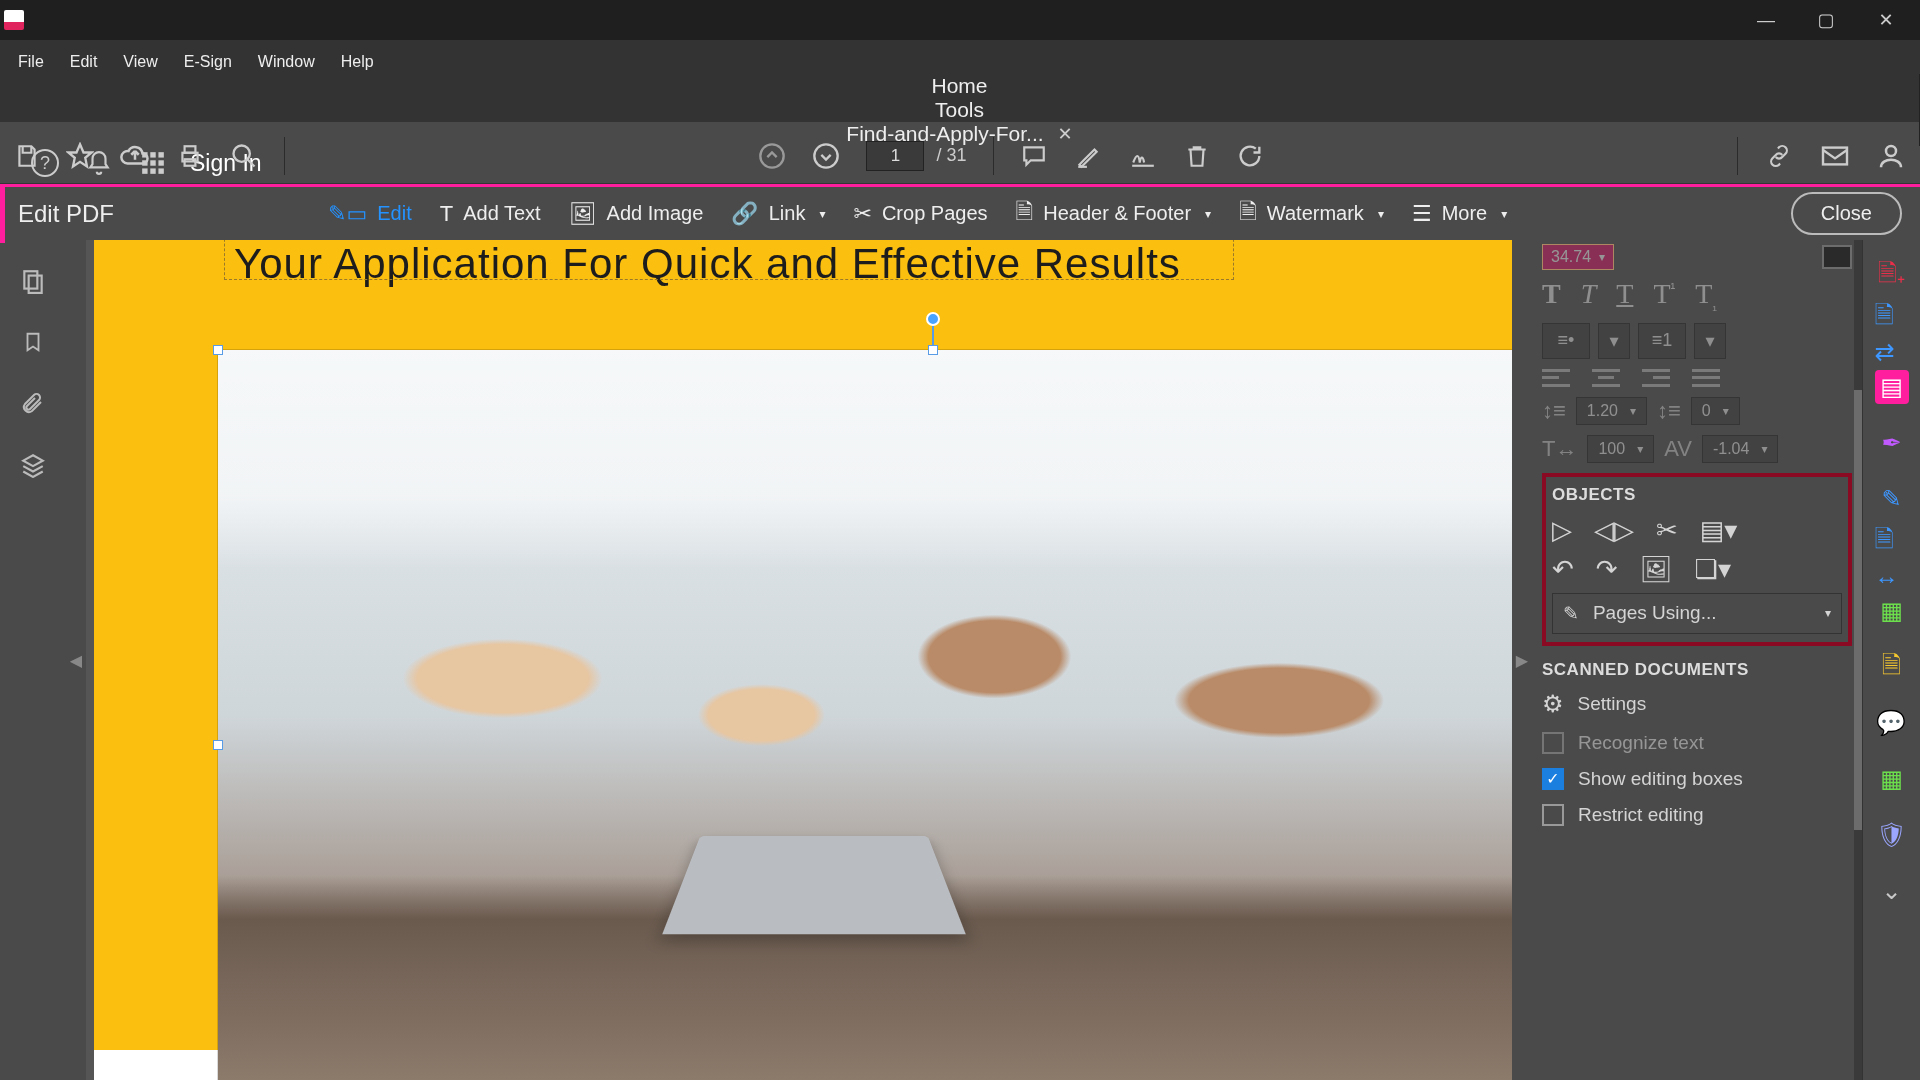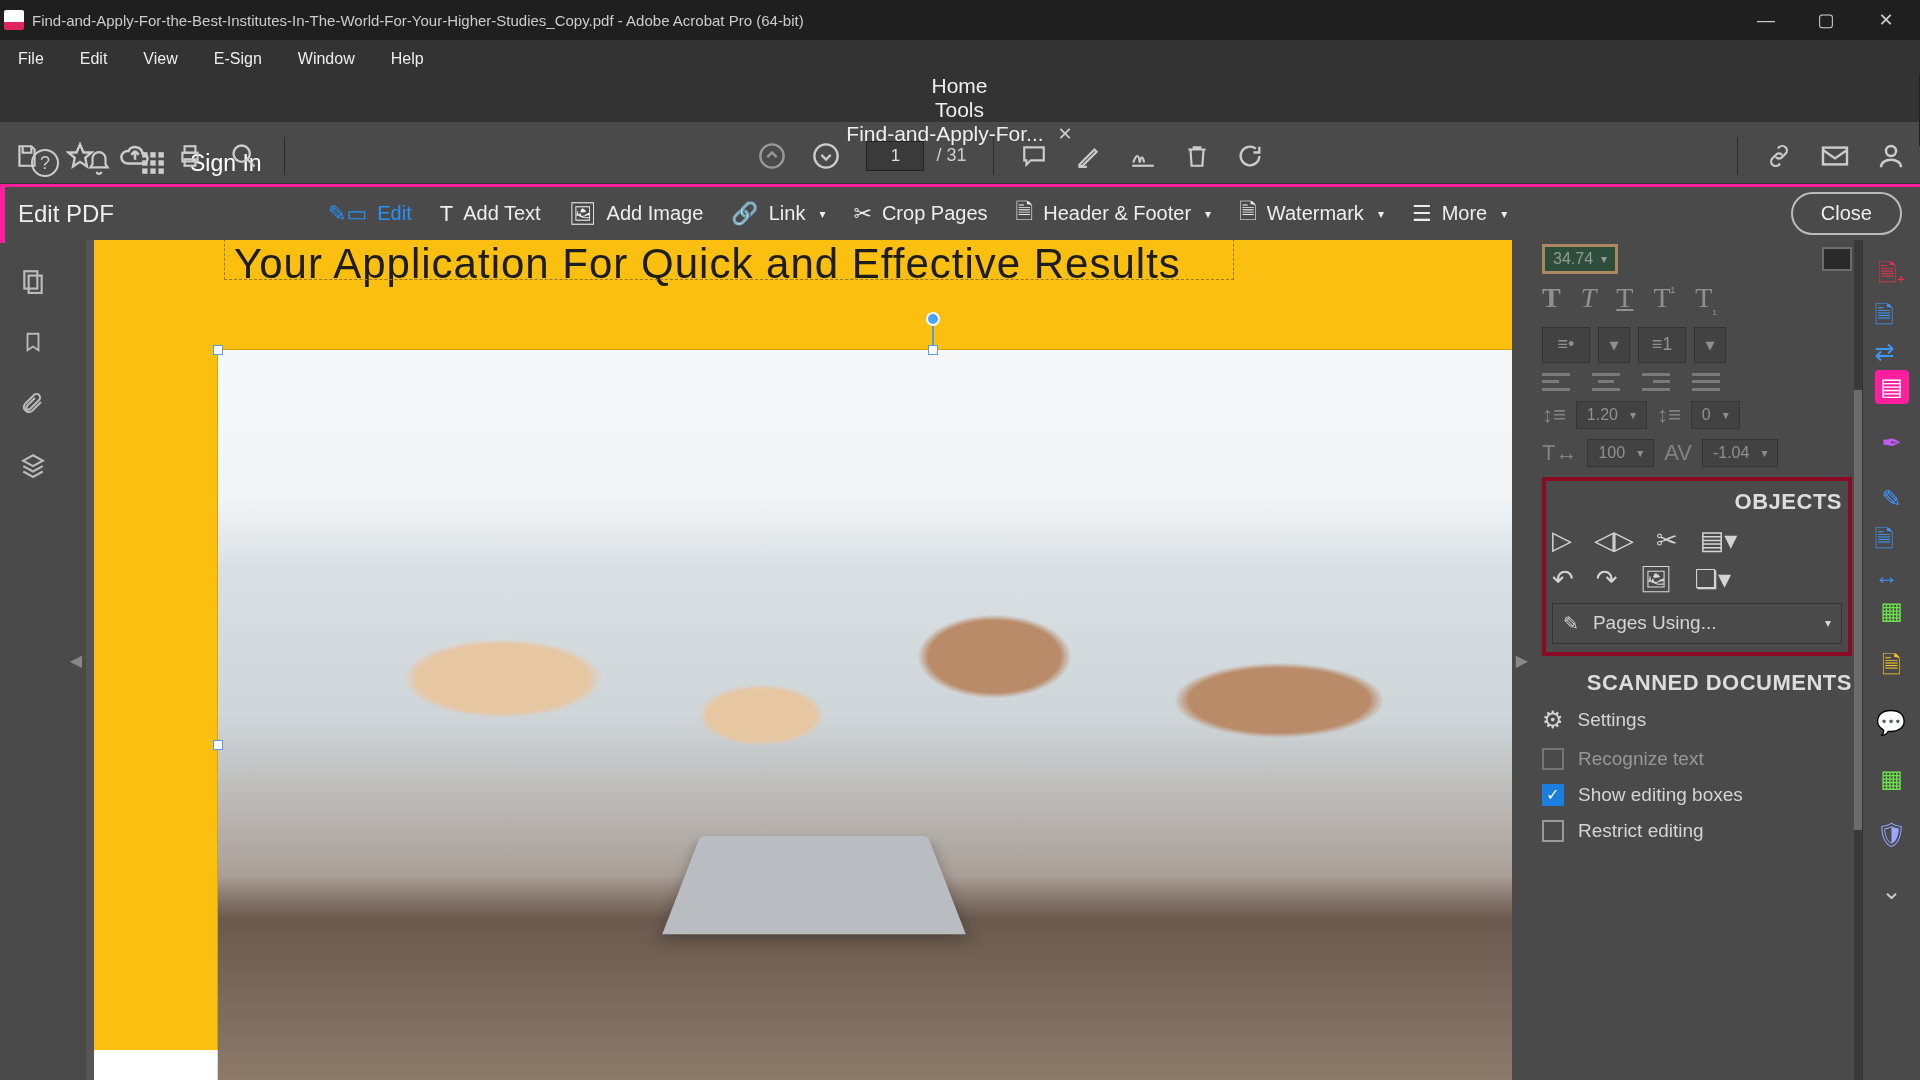--- a/index.html
+++ b/index.html
@@ -1,21 +1,21 @@
 <!DOCTYPE html>
 <html><head>
 <meta charset="utf-8">
 <style>
 * { margin:0; padding:0; box-sizing:border-box; font-family:"Segoe UI",Arial,sans-serif; user-select:none; }
 html,body { width:1920px; height:1080px; overflow:hidden; background:#4a4a4a; }
 .titlebar { height:40px; background:#1f1f1f; display:flex; align-items:center; padding:0 4px; color:#ccc; font-size:15px; }
 .titlebar .icon-pdf { width:20px; height:20px; background:linear-gradient(#fff 0 60%, #e0245e 60%); border-radius:2px; margin-right:8px; }
 .titlebar .spacer { flex:1; }
 .winbtn { width:60px; height:40px; display:flex; align-items:center; justify-content:center; color:#ccc; font-size:18px; }
-.menubar { height:34px; background:#333; display:flex; align-items:flex-end; padding:0 6px; gap:12px; }
+.menubar { height:34px; background:#333; display:flex; align-items:flex-start; padding:7px 6px; gap:2px; }
 .menubar .item { padding:6px 12px; color:#eee; font-size:16px; border-radius:1px; }
 .tabstrip { height:54px; background:#333; display:flex; align-items:stretch; border-bottom:1px solid #1b1b1b;flex-direction:column; }
 .tab { display:flex; align-items:center; justify-content:center; padding:0 24px; color:#eee; font-size:21px; border-right:1px solid #222; }
 .tab.active { background:#4a4a4a; }
 .tab .close { margin-left:14px; font-size:18px; color:#ccc; }
 .tabstrip .spacer { flex:1; }
 .tabright { display:flex; align-items:center; gap:20px; padding:0 28px; }
 .icon-round { width:34px; height:34px; display:flex; align-items:center; justify-content:center; color:#d8d8d8; font-size:24px; }
 .ring { width:28px; height:28px; border:2px solid #ccc; border-radius:50%; }
 .toolbar { height:56px; background:#4a4a4a; display:flex; align-items:center; padding:0 14px; gap:26px; color:#ddd; border-bottom:1px solid #353535; }
@@ -53,34 +53,34 @@
 .photo::after { content:""; position:absolute; left:36%; top:62%; width:260px; height:150px; background:#b9bcc0; transform:perspective(400px) rotateX(50deg); border-radius:6px 6px 0 0; box-shadow:0 8px 16px rgba(0,0,0,.25); }
 .sel-handle { position:absolute; width:10px; height:10px; background:#fff; border:1px solid #5a9be6; }
 .sel-rot { position:absolute; width:14px; height:14px; background:#4aa3ff; border-radius:50%; border:2px solid #fff; }
 .page .goldside { position:absolute; top:110px; left:0; width:124px; bottom:30px; background:#fbbf0f; }
 .page .wsquare { position:absolute; left:0; bottom:0; width:124px; height:30px; background:#fff; }
 .collapse-right { width:20px; display:flex; align-items:center; justify-content:center; color:#888; background:#4a4a4a; }
 .rightpanel { width:330px; background:#4a4a4a; padding:4px 10px 0 10px; color:#d4d4d4; overflow:hidden; position:relative; }
 .rightpanel .scrollbar { position:absolute; right:0; top:0; width:8px; height:100%; background:#3a3a3a; }
 .rightpanel .scrollbar .thumb { position:absolute; top:150px; width:8px; height:440px; background:#6c6c6c; }
 .fontrow { display:flex; align-items:center; gap:10px; margin-bottom:8px; opacity:.55; }
-.sizefield { background:#14532d; border:3px solid #fdba74; padding:3px 8px; display:flex; align-items:center; gap:8px; font-size:16px; }
+.sizefield { background:#be185d; border:1px solid #fdba74; padding:3px 8px; display:flex; align-items:center; gap:8px; font-size:16px; }
 .drop { font-size:12px; }
 .swatch { width:30px; height:24px; background:#111; border:2px solid #888; }
 .iconrow { display:flex; gap:20px; margin:8px 0; opacity:.5; }
 .iconrow .ic { font-family:"Times New Roman",serif; font-size:28px; }
 .listrow { display:flex; gap:8px; margin:10px 0; opacity:.5; }
 .listbox { width:48px; height:36px; border:1px solid #222; background:#3b3b3b; display:flex; align-items:center; justify-content:center; font-size:18px; }
 .alignrow { display:flex; gap:22px; margin:8px 0; opacity:.5; }
 .al { width:28px; height:18px; display:flex; flex-direction:column; justify-content:space-between; }
 .al span { height:3px; background:#aaa; }
 .valuerow { display:flex; align-items:center; gap:10px; margin:10px 0; opacity:.5; }
 .micon { font-size:22px; color:#bbb; }
 .valfield { background:#3b3b3b; border:1px solid #222; padding:4px 10px; display:flex; align-items:center; gap:12px; font-size:16px; }
-.section-h { font-size:22px; font-weight:700; letter-spacing:.5px; color:#ddd; margin:14px 0 10px;text-align:right; }
+.section-h { font-size:17px; font-weight:700; letter-spacing:.5px; color:#ddd; margin:14px 0 10px; }
 .objbox { border:4px solid #8a0a23; padding:8px 6px 8px 6px; margin-top:6px; }
 .objrow { display:flex; gap:22px; align-items:center; margin:8px 0; }
 .objrow .oi { font-size:26px; color:#d4d4d4; }
 .editchoice { display:flex; align-items:center; gap:14px; background:#4a4a4a; border:1px solid #333; padding:8px 10px; font-size:19px; }
 .chkrow { display:flex; align-items:center; gap:14px; margin:14px 0; font-size:19px; }
 .chk { width:22px; height:22px; border:2px solid #999; display:flex; align-items:center; justify-content:center; }
 .chk.on { background:#1b7fe0; border-color:#1b7fe0; color:#fff; font-size:16px; }
 .gearrow { display:flex; align-items:center; gap:14px; font-size:19px; margin:8px 0; }
 .toolsrail { width:58px; background:#4a4a4a; display:flex; flex-direction:column; align-items:center; gap:22px; padding-top:18px; border-left:1px solid #333; }
 .tr-i { width:34px; height:34px; display:flex; align-items:center; justify-content:center; font-size:24px; color:#c9c9c9; border-radius:4px; }
@@ -90,21 +90,20 @@
 .tr-i.purple { color:#c05aff; }
 .tr-i.green { color:#6ce04c; }
 .tr-i.yellow { color:#f6c82f; }
 svg { display:block; }
 </style>
 </head>
 <body>
 
 <div class="titlebar">
   <div class="icon-pdf"></div>
-  <div>Find-and-Apply-For-the-Best-Institutes-In-The-World-For-Your-Higher-Studies_Copy.pdf - Adobe Acrobat Pro (64-bit)</div>
   <div class="spacer"></div>
   <div class="winbtn">—</div>
   <div class="winbtn">▢</div>
   <div class="winbtn">✕</div>
 </div>
 
 <div class="menubar">
   <div class="item">File</div>
   <div class="item">Edit</div>
   <div class="item">View</div>

